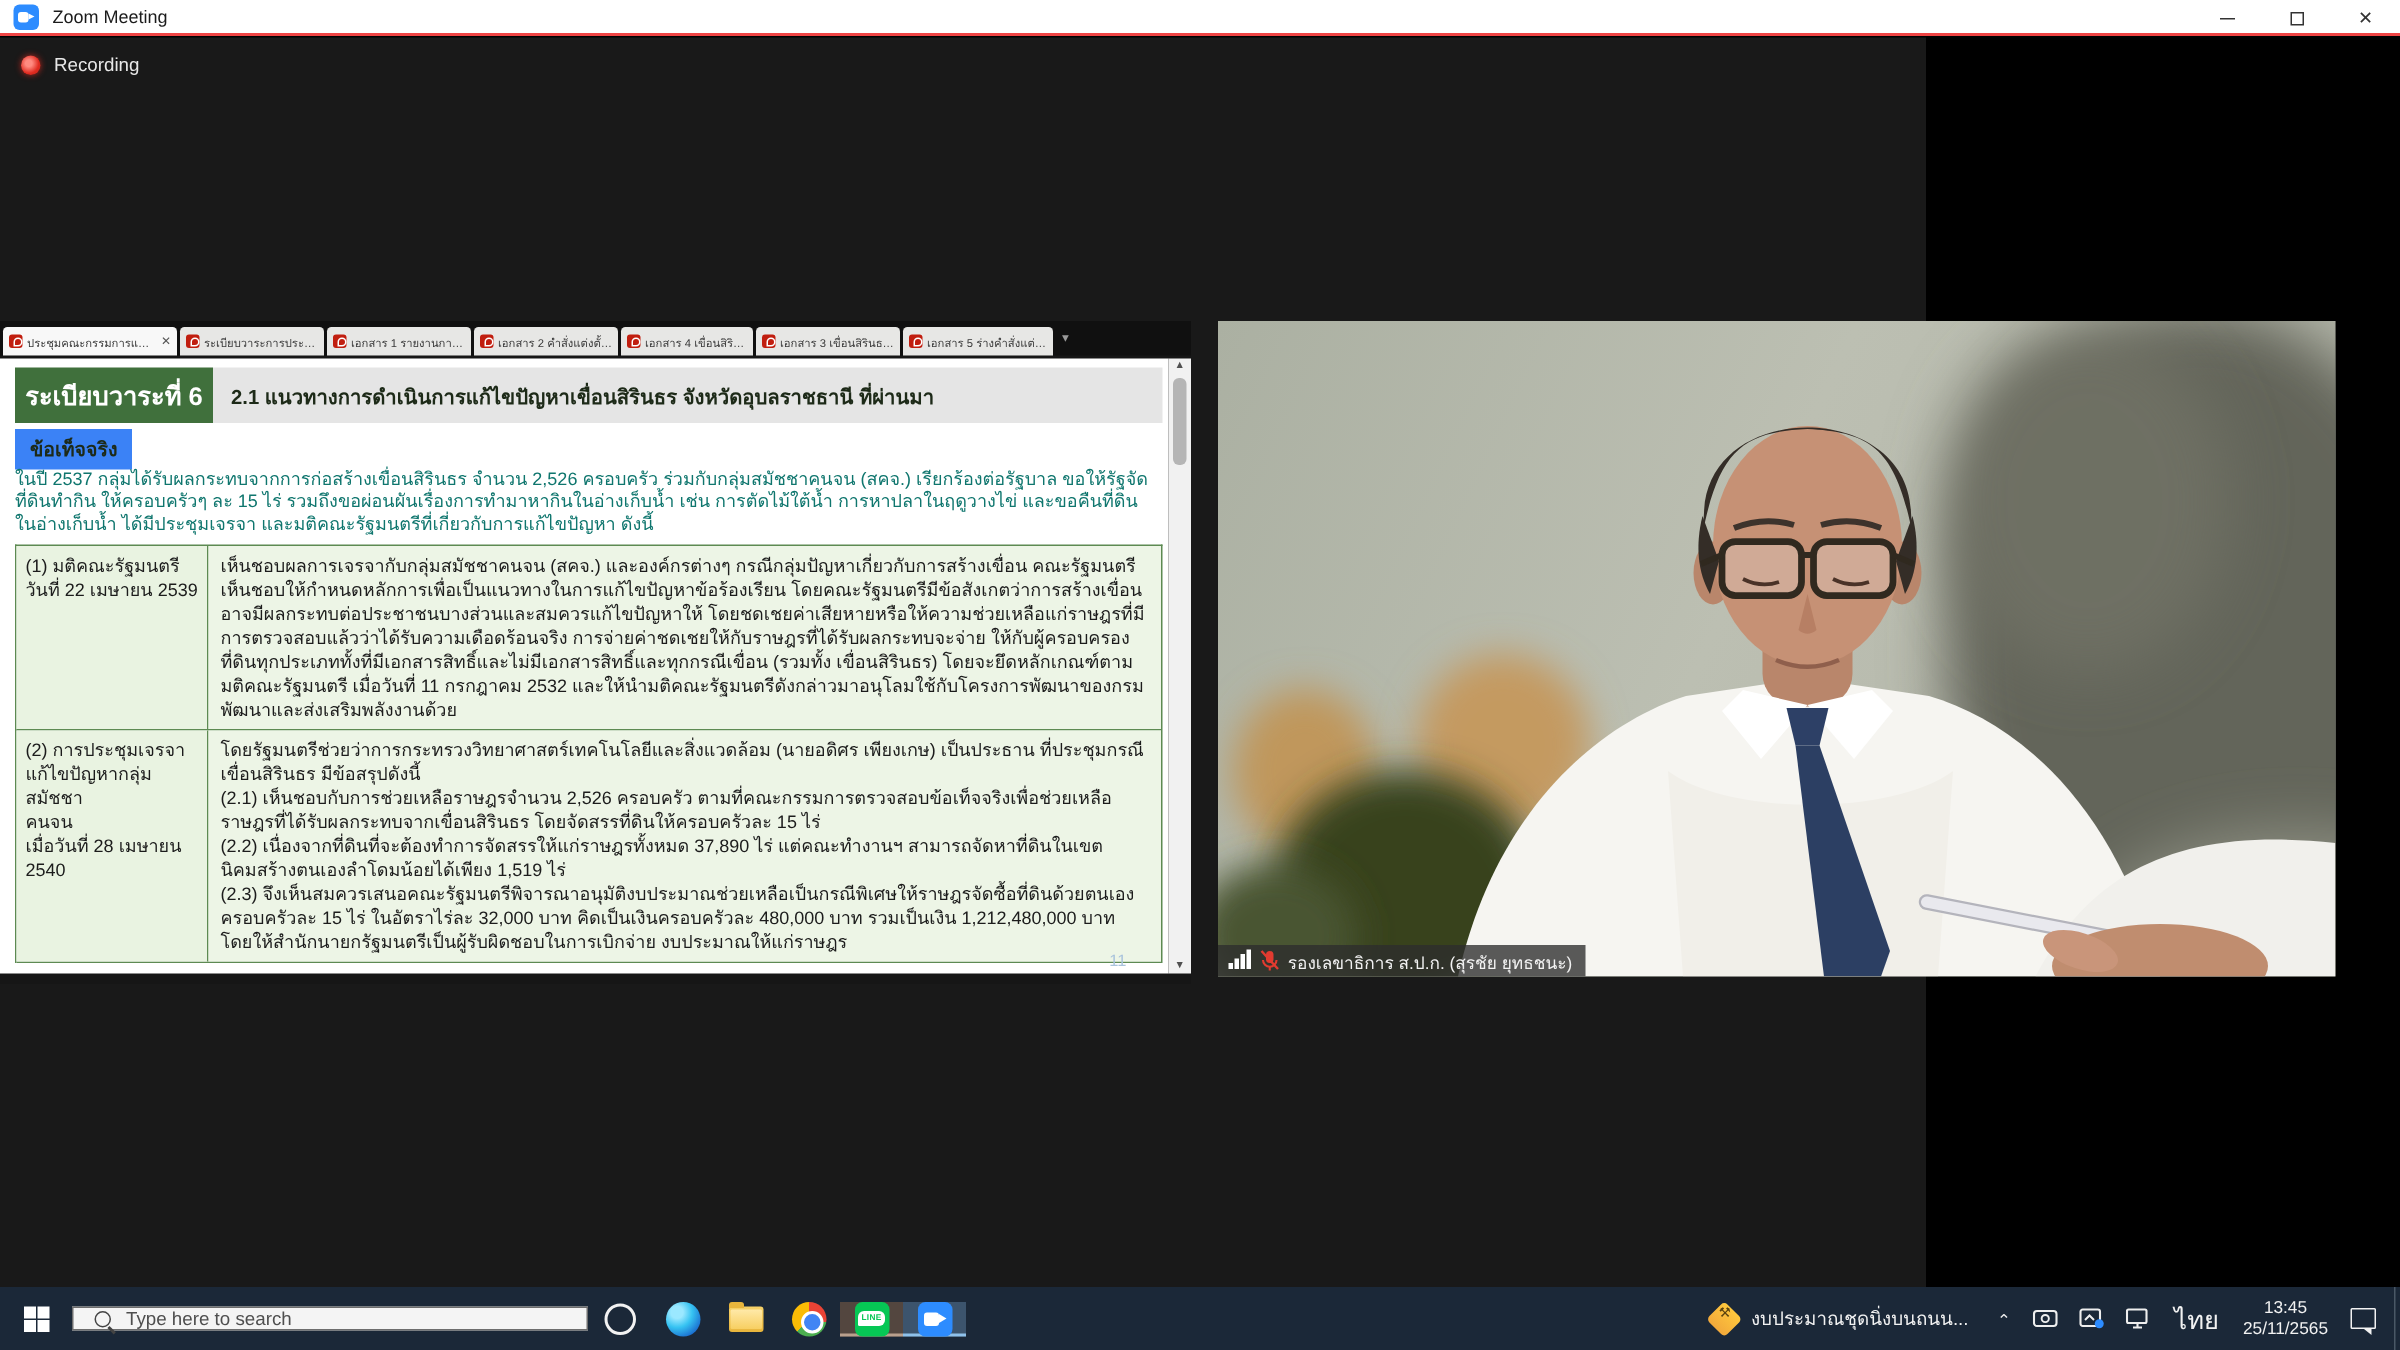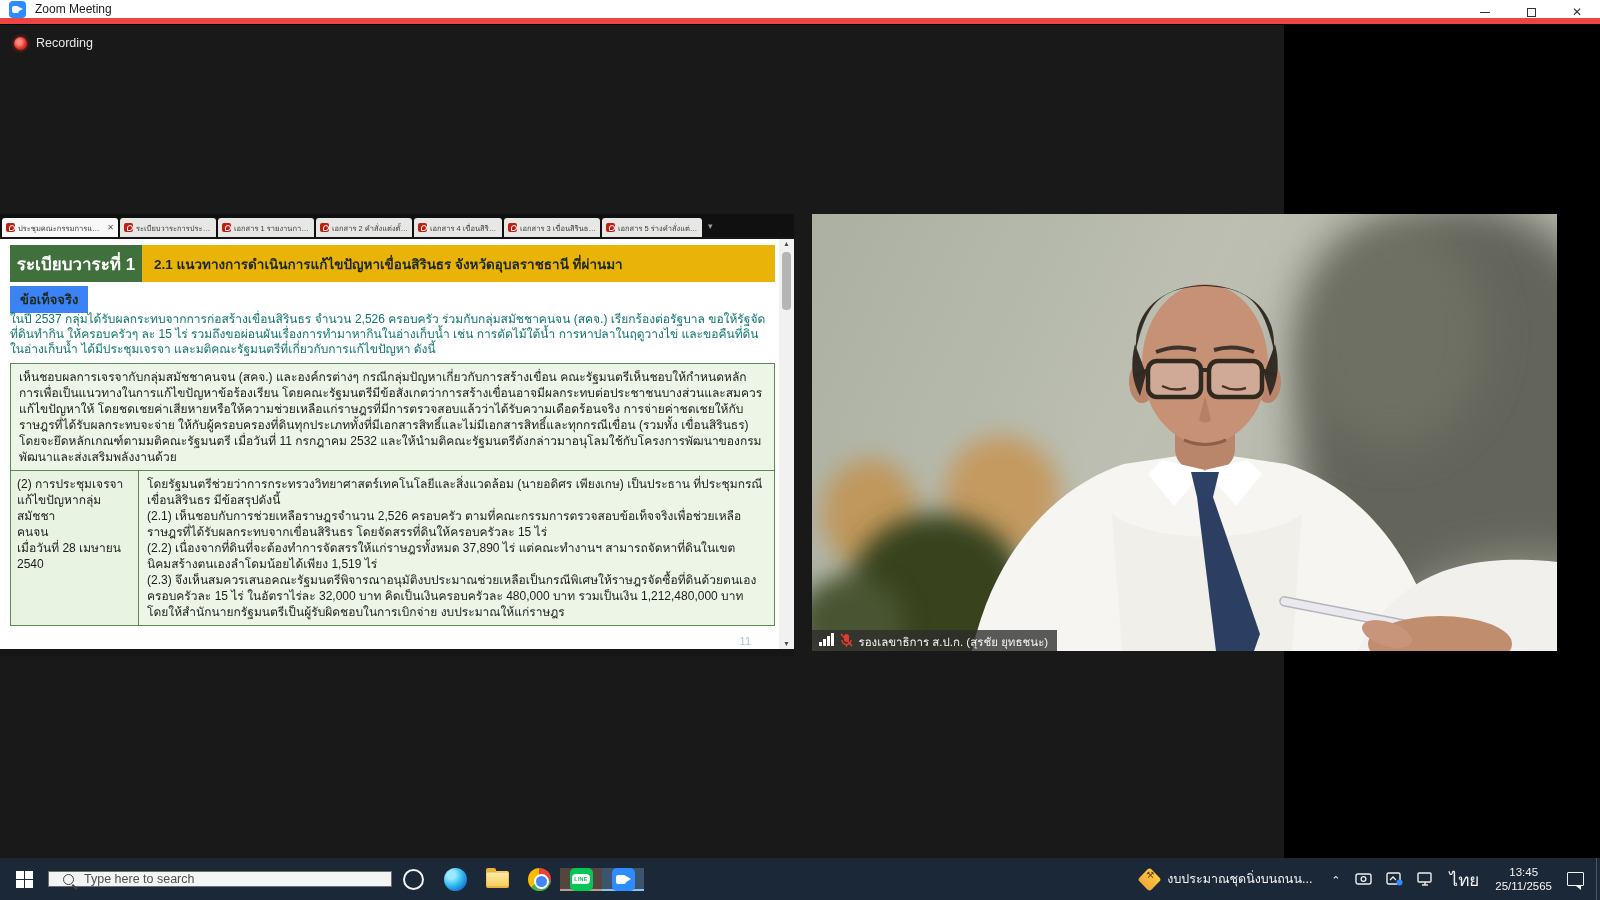--- a/index.html
+++ b/index.html
@@ -1,21 +1,21 @@
 <!DOCTYPE html>
 <html><head>
 <meta charset="utf-8">
 <style>
   * { margin:0; padding:0; box-sizing:border-box; }
   html,body { width:1600px; height:900px; overflow:hidden;
     font-family:"Liberation Sans","DejaVu Sans",sans-serif; background:#000; }
 
   
   .titlebar { position:absolute; left:0; top:0; width:1600px; height:24px;
-    background:#ffffff; border-bottom:6px solid #ef4444; display:flex; align-items:center; }
+    background:#ffffff; border-bottom:2px solid #ef4444; display:flex; align-items:center; }
   .zoom-logo { width:17px; height:17px; margin-left:9px; border-radius:4px;
     background:#2d8cff; position:relative; }
   .zoom-logo::before { content:""; position:absolute; left:3px; top:5px; width:7px; height:7px;
     background:#fff; border-radius:2px; }
   .zoom-logo::after { content:""; position:absolute; left:10px; top:6px;
     border-left:4px solid #fff; border-top:2.5px solid transparent; border-bottom:2.5px solid transparent; }
   .titlebar-text { margin-left:9px; font-size:12px; color:#1b1b1b; }
   .win-controls { position:absolute; right:0; top:0; height:24px; display:flex; }
   .win-btn { width:46px; height:24px; display:flex; align-items:center; justify-content:center;
     color:#333; font-size:11px; }
@@ -44,21 +44,21 @@
   .tab-label { font-size:7.5px; color:#3a3a3a; white-space:nowrap; overflow:hidden;
     text-overflow:ellipsis; max-width:84px; }
   .tab.active .tab-label { max-width:88px; }
   .tab-close { font-size:8px; color:#555; margin-left:4px; }
   .tab-caret { color:#9a9a9a; font-size:9px; margin-left:4px; align-self:center; }
 
   .page { position:absolute; left:0; top:25px; width:779px; height:410px; background:#ffffff; }
   .agenda-row { position:absolute; left:10px; top:6px; width:765px; height:37px; display:flex; }
   .agenda-box { width:132px; background:#40703c; color:#fff; font-weight:bold; font-size:17px;
     display:flex; align-items:center; justify-content:center; }
-  .agenda-title { flex:1; background:#eab308; color:#1d2a18; font-weight:bold; font-size:13.5px;
+  .agenda-title { flex:1; background:#e5e5e5; color:#1d2a18; font-weight:bold; font-size:13.5px;
     display:flex; align-items:center; padding-left:12px; }
   .section-badge { position:absolute; left:10px; top:47px; background:#3b82f6; color:#1d2a18;
     font-weight:bold; font-size:13px; padding:3px 10px; }
   .intro { position:absolute; left:10px; top:73px; width:762px; font-size:12px; line-height:15px;
     color:#0f766e; }
   .doc-table { position:absolute; left:10px; top:124px; width:765px;
     border:1px solid #5d8a52; border-bottom:none; }
   .trow { display:flex; border-bottom:1px solid #5d8a52; }
   .tcell-label { width:128px; flex:0 0 128px; background:#e9f3e1; border-right:1px solid #5d8a52;
     font-size:12px; line-height:16px; color:#1c1c1c; padding:5px 6px; white-space:pre-line; }
@@ -197,28 +197,30 @@
       </div>
       <div class="tab" style="width:100px">
         <span class="pdf-ico"></span>
         <span class="tab-label">เอกสาร 5 ร่างคำสั่งแต่งตั้งอนุกรรมการ...</span>
       </div>
       <span class="tab-caret">▾</span>
     </div>
 
     <div class="page">
       <div class="agenda-row">
-        <div class="agenda-box">ระเบียบวาระที่ 1</div>
+        <div class="agenda-box">ระเบียบวาระที่ 6</div>
         <div class="agenda-title">2.1 แนวทางการดำเนินการแก้ไขปัญหาเขื่อนสิรินธร จังหวัดอุบลราชธานี ที่ผ่านมา</div>
       </div>
       <div class="section-badge">ข้อเท็จจริง</div>
       <div class="intro">ในปี 2537 กลุ่มได้รับผลกระทบจากการก่อสร้างเขื่อนสิรินธร จำนวน 2,526 ครอบครัว ร่วมกับกลุ่มสมัชชาคนจน (สคจ.) เรียกร้องต่อรัฐบาล ขอให้รัฐจัดที่ดินทำกิน ให้ครอบครัวๆ ละ 15 ไร่ รวมถึงขอผ่อนผันเรื่องการทำมาหากินในอ่างเก็บน้ำ เช่น การตัดไม้ใต้น้ำ การหาปลาในฤดูวางไข่ และขอคืนที่ดินในอ่างเก็บน้ำ ได้มีประชุมเจรจา และมติคณะรัฐมนตรีที่เกี่ยวกับการแก้ไขปัญหา ดังนี้</div>
 
       <div class="doc-table">
         <div class="trow r1">
+          <div class="tcell-label">(1) มติคณะรัฐมนตรี
+วันที่ 22 เมษายน 2539</div>
           <div class="tcell-content">เห็นชอบผลการเจรจากับกลุ่มสมัชชาคนจน (สคจ.) และองค์กรต่างๆ กรณีกลุ่มปัญหาเกี่ยวกับการสร้างเขื่อน คณะรัฐมนตรีเห็นชอบให้กำหนดหลักการเพื่อเป็นแนวทางในการแก้ไขปัญหาข้อร้องเรียน โดยคณะรัฐมนตรีมีข้อสังเกตว่าการสร้างเขื่อนอาจมีผลกระทบต่อประชาชนบางส่วนและสมควรแก้ไขปัญหาให้ โดยชดเชยค่าเสียหายหรือให้ความช่วยเหลือแก่ราษฎรที่มีการตรวจสอบแล้วว่าได้รับความเดือดร้อนจริง การจ่ายค่าชดเชยให้กับราษฎรที่ได้รับผลกระทบจะจ่าย ให้กับผู้ครอบครองที่ดินทุกประเภททั้งที่มีเอกสารสิทธิ์และไม่มีเอกสารสิทธิ์และทุกกรณีเขื่อน (รวมทั้ง เขื่อนสิรินธร) โดยจะยึดหลักเกณฑ์ตามมติคณะรัฐมนตรี เมื่อวันที่ 11 กรกฎาคม 2532 และให้นำมติคณะรัฐมนตรีดังกล่าวมาอนุโลมใช้กับโครงการพัฒนาของกรมพัฒนาและส่งเสริมพลังงานด้วย</div>
         </div>
         <div class="trow r2">
           <div class="tcell-label">(2) การประชุมเจรจา
 แก้ไขปัญหากลุ่มสมัชชา
 คนจน
 เมื่อวันที่ 28 เมษายน
 2540</div>
           <div class="tcell-content">โดยรัฐมนตรีช่วยว่าการกระทรวงวิทยาศาสตร์เทคโนโลยีและสิ่งแวดล้อม (นายอดิศร เพียงเกษ) เป็นประธาน ที่ประชุมกรณีเขื่อนสิรินธร มีข้อสรุปดังนี้
 (2.1) เห็นชอบกับการช่วยเหลือราษฎรจำนวน 2,526 ครอบครัว ตามที่คณะกรรมการตรวจสอบข้อเท็จจริงเพื่อช่วยเหลือราษฎรที่ได้รับผลกระทบจากเขื่อนสิรินธร โดยจัดสรรที่ดินให้ครอบครัวละ 15 ไร่

